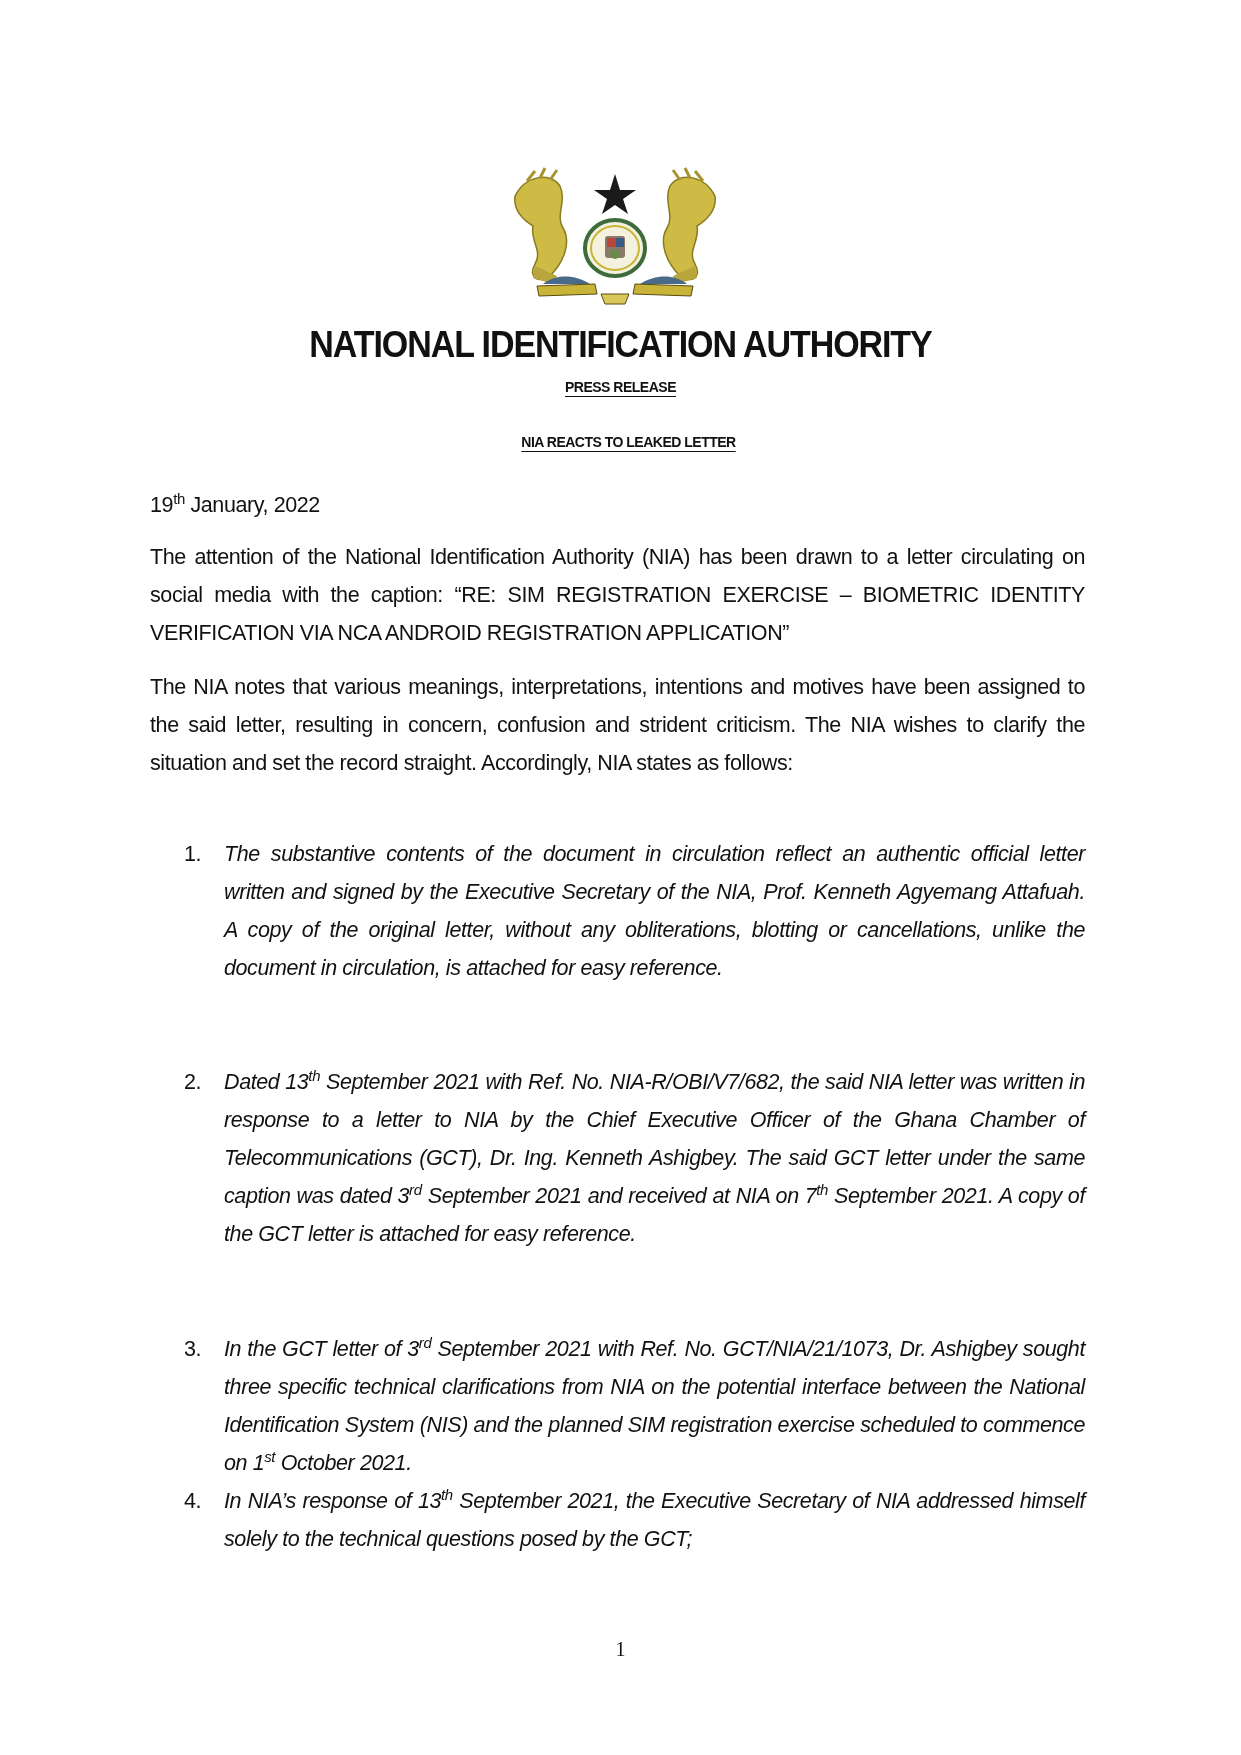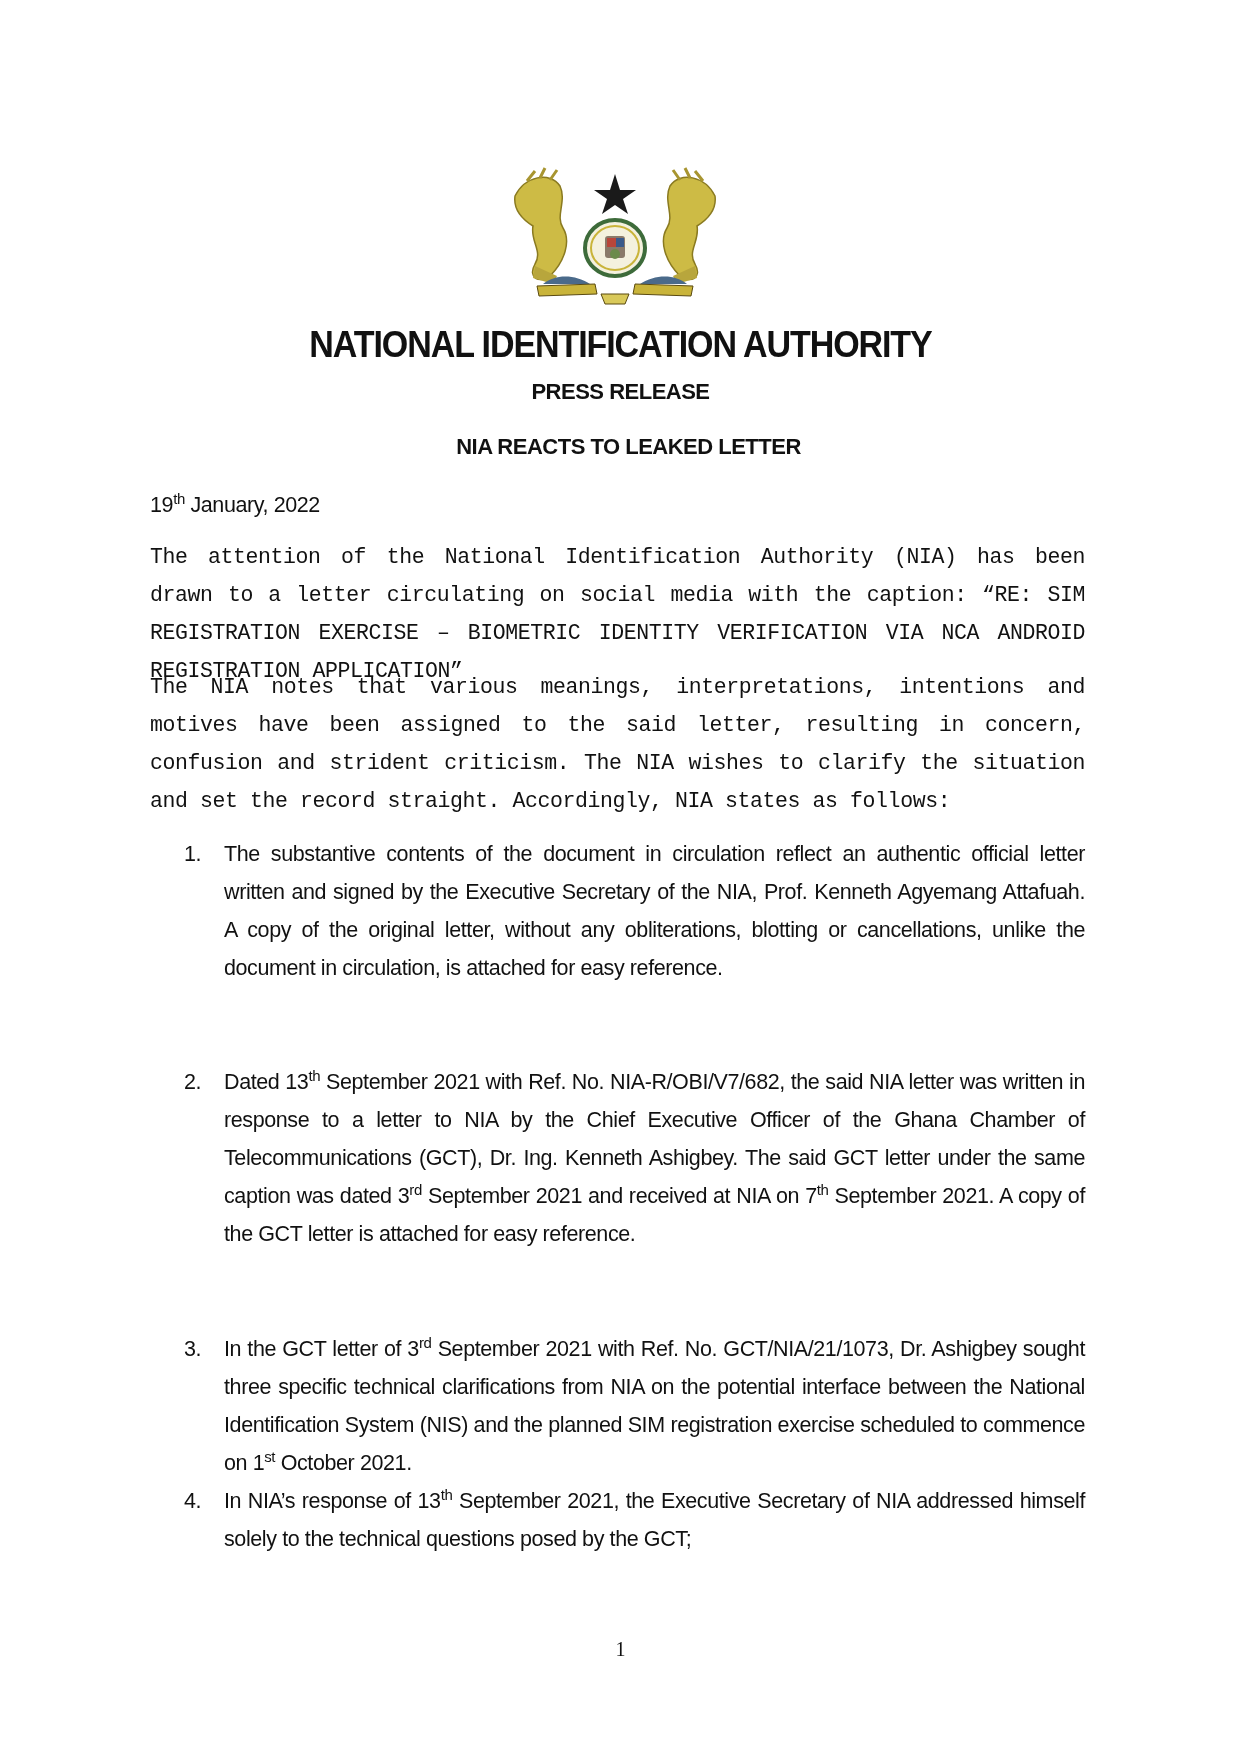--- a/index.html
+++ b/index.html
@@ -4,36 +4,36 @@
 <style>
   html, body { margin: 0; padding: 0; background: #ffffff; }
   body { width: 1241px; height: 1755px; position: relative; overflow: hidden;
          font-family: "Liberation Sans Narrow", "Liberation Sans", sans-serif; color: #111; }
   .page { position: absolute; left: 0; top: 16px; width: 1241px; height: 1755px; background: #fff; }
   .crest { position: absolute; left: 505px; top: 150px; width: 220px; height: 140px; }
   .title { position: absolute; left: 0; width: 1241px; text-align: center; top: 308px;
            font-family: "Liberation Sans", sans-serif; font-weight: bold; font-size: 37px;
            letter-spacing: -1.2px; transform: scaleX(0.92); transform-origin: center; }
   .subhead { position: absolute; left: 0; width: 1241px; text-align: center;
-             font-family: "Liberation Sans", sans-serif; font-weight: bold; font-size: 22px;
-             text-underline-offset: 4px; letter-spacing: -0.5px; }
+             font-family: "Liberation Sans", sans-serif; font-weight: bold; font-size: 14px;
+             text-decoration: underline; text-underline-offset: 4px; letter-spacing: -0.5px; }
   .press { top: 363px; }
   .headline { top: 418px; padding-left: 8px; }
   .body-text { position: absolute; left: 150px; width: 935px; font-family: "Liberation Sans", sans-serif;
                font-size: 21.5px; line-height: 38px; letter-spacing: -0.4px; }
-  .justify { text-align: justify; text-align-last: left; font-family: Liberation Mono, monospace; }
+  .justify { text-align: justify; text-align-last: left; }
   .date { top: 470px; }
   .p1 { top: 522px; }
   .p2 { top: 652px; }
   sup { font-size: 15px; line-height: 0; vertical-align: super; }
   .list { position: absolute; left: 150px; width: 935px; margin: 0; padding: 0; list-style: none;
           font-family: "Liberation Sans", sans-serif; font-size: 21.5px; line-height: 38px; letter-spacing: -0.4px; }
   .list li { position: absolute; left: 0; width: 935px; }
   .list .num { position: absolute; left: 34px; width: 40px; }
-  .list .txt { position: absolute; left: 74px; width: 861px; text-align: justify; text-align-last: left; }
+  .list .txt { position: absolute; left: 74px; width: 861px; text-align: justify; text-align-last: left; font-style: italic; }
   .item1 { top: 819px; }
   .item2 { top: 1047px; }
   .item3 { top: 1314px; }
   .item4 { top: 1466px; }
   .pagenum { position: absolute; left: 0; width: 1241px; text-align: center; top: 1622px;
              font-family: "Liberation Serif", serif; font-size: 20px; }
 </style>
 </head>
 <body>
 

